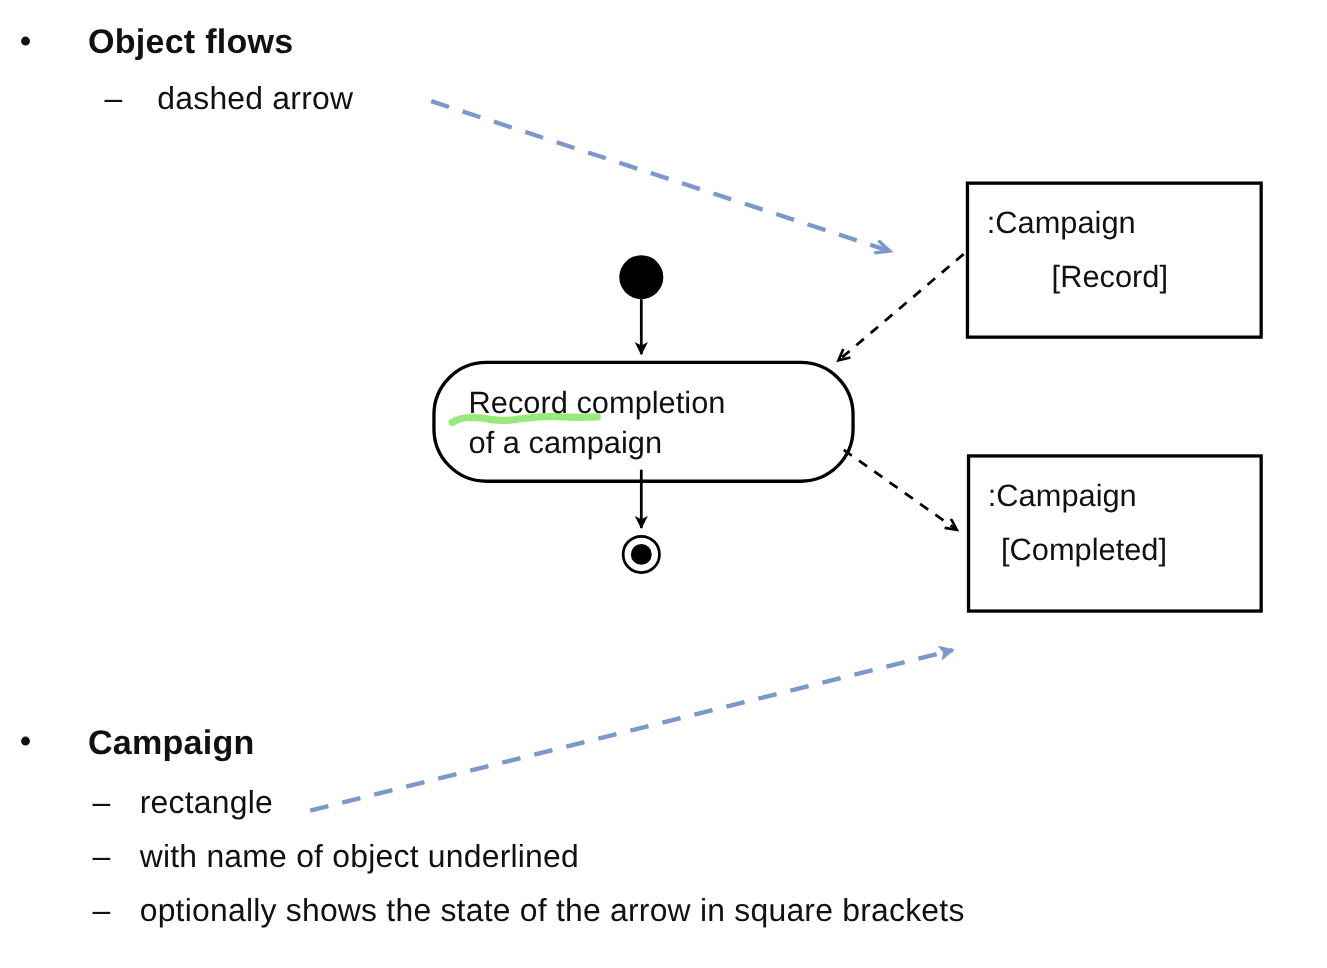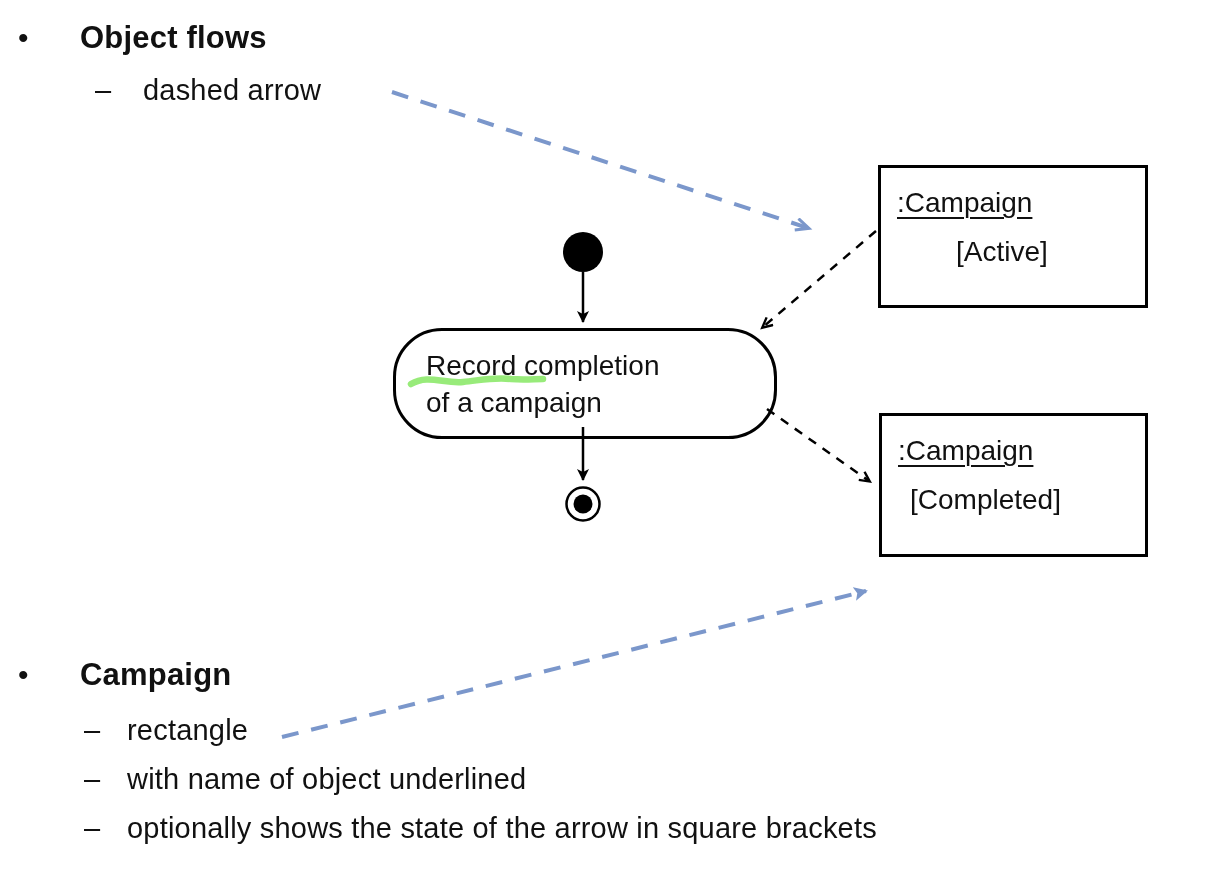--- a/index.html
+++ b/index.html
@@ -49,21 +49,20 @@
   .obj-box {
     position: absolute;
     border: 3px solid #000000;
     background: #ffffff;
     font-size: 28px;
     line-height: 36px;
   }
   .obj-box.active    { left: 878px; top: 165px; width: 270px; height: 143px; padding: 17px 0 0 16px; }
   .obj-box.completed { left: 879px; top: 413px; width: 269px; height: 144px; padding: 17px 0 0 16px; }
   .obj-name {
-    text-decoration: underline;
     text-underline-offset: 5px;
     text-decoration-thickness: 2px;
   }
   .obj-state { margin-top: 13px; }
   .obj-box.active    .obj-state { margin-left: 59px; }
   .obj-box.completed .obj-state { margin-left: 12px; }
 </style>
 </head>
 <body>
 
@@ -118,21 +117,21 @@
       <span class="lvl2-text">dashed arrow</span>
     </div>
 
     <div class="activity-oval">
       <div>Record completion</div>
       <div>of a campaign</div>
     </div>
 
     <div class="obj-box active">
       <div class="obj-name">:Campaign</div>
-      <div class="obj-state">[Active]</div>
+      <div class="obj-state">[Record]</div>
     </div>
 
     <div class="obj-box completed">
       <div class="obj-name">:Campaign</div>
       <div class="obj-state">[Completed]</div>
     </div>
 
     <div class="bullet-row" style="left:18px; top:655px;">
       <span class="lvl1-marker">•</span>
       <span class="lvl1-title">Campaign</span>

